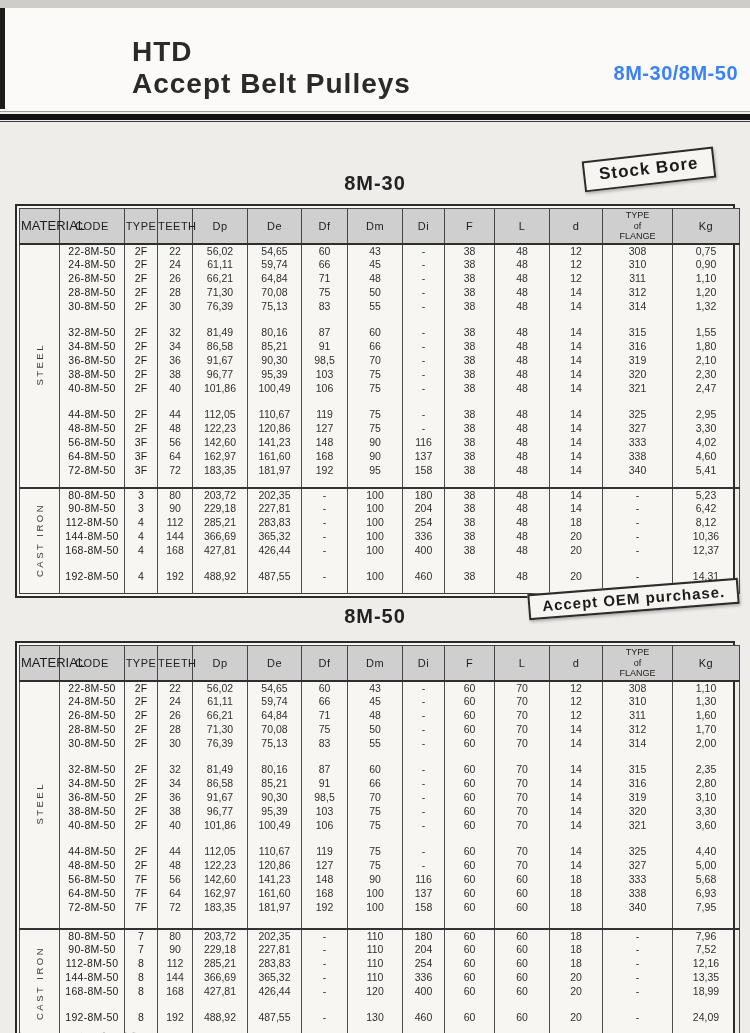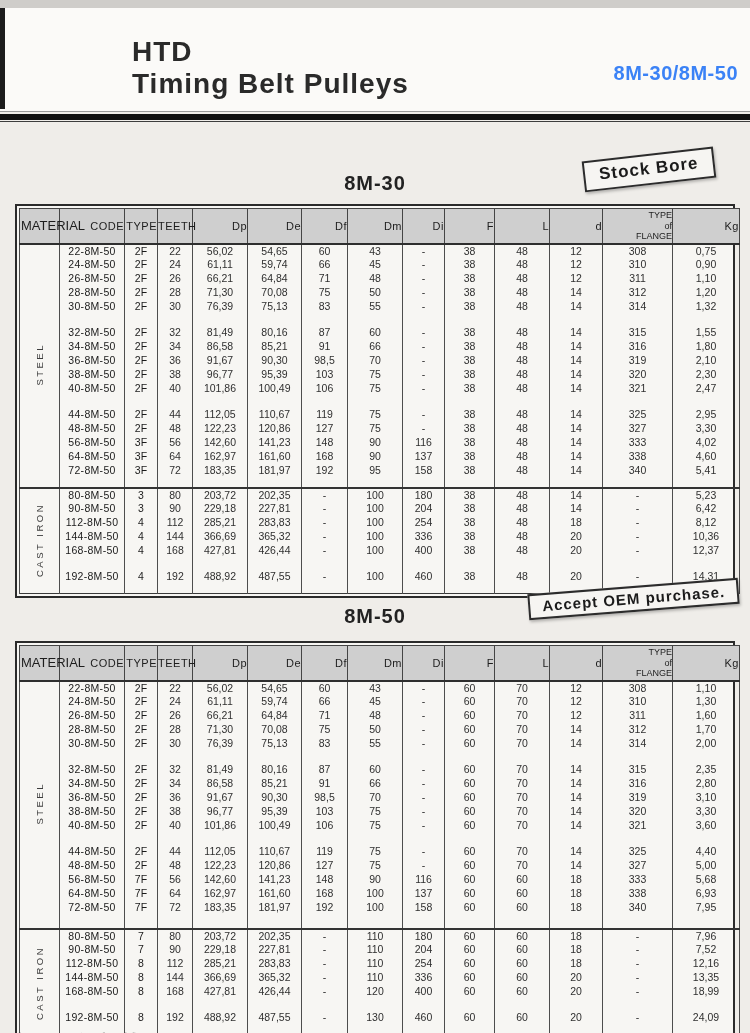--- a/index.html
+++ b/index.html
@@ -48,21 +48,21 @@
     position:absolute; left:15px; width:720px;
     border:2px solid #2b2b2b; padding:2px; background:#f7f6f3;
   }
   .table-wrap.w1 { top:196px; }
   .table-wrap.w2 { top:633px; }
   table { width:100%; border-collapse:collapse; table-layout:fixed;
     border:1px solid #3a3a3a; }
   th {
     background:#cfcfcf; color:#1d1d1d; font-size:11px; font-weight:normal;
     height:35px; border:1px solid #454545; border-bottom:2px solid #2e2e2e;
-    text-align:right; vertical-align:middle; letter-spacing:0.5px;
+    text-align:center; vertical-align:middle; letter-spacing:0.5px;
   }
   th.mat-h { font-size:13px; letter-spacing:0; transform:none; padding:0 1px; }
   th.multiline { white-space:pre-line; font-size:9px; line-height:1.15; letter-spacing:0; }
   td {
     border-left:1px solid #4d4d4d; border-right:1px solid #4d4d4d;
     height:14px; font-size:10.5px; color:#2f2f2f; text-align:center;
     vertical-align:middle; padding:0 1px; line-height:1;
   }
   td.code { font-weight:normal; color:#1a1a1a; letter-spacing:0.3px; }
   td.type { font-weight:normal; color:#1a1a1a; }
@@ -81,21 +81,21 @@
   }
 </style>
 </head>
 <body>
 
 <div class="page">
   <div class="header-band">
     <div class="edge-artifact"></div>
     <div class="title-block">
       <div class="title-line">HTD</div>
-      <div class="title-line">Timing Belt Pulleys</div>
+      <div class="title-line">Accept Belt Pulleys</div>
     </div>
     <div class="model-range">8M-30/8M-50</div>
   </div>
   <div class="rule"></div>
 
   <div class="badge stock">Stock Bore</div>
 
   <div class="table-title t1">8M-30</div>
   <div class="table-wrap w1">
     <table class="t1">

